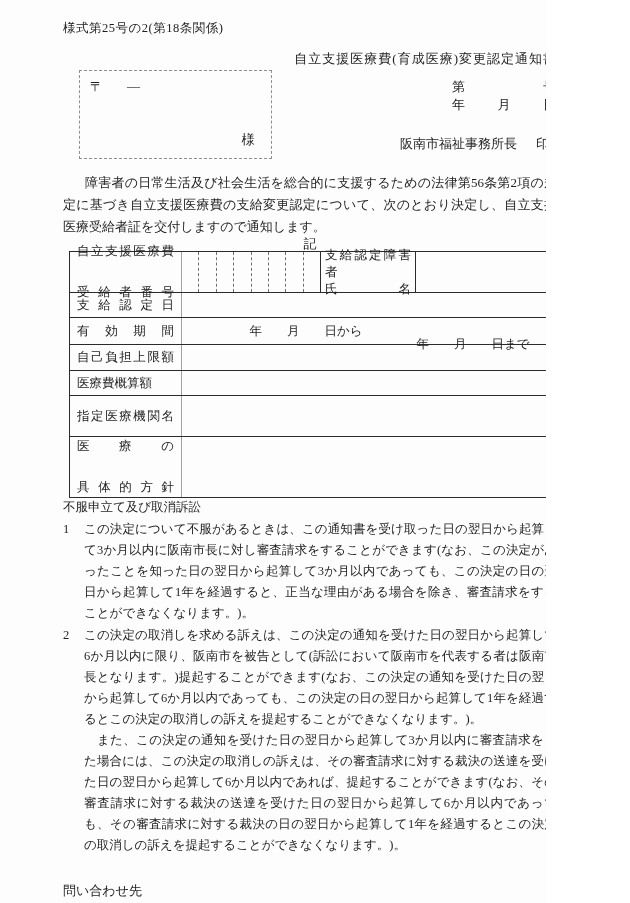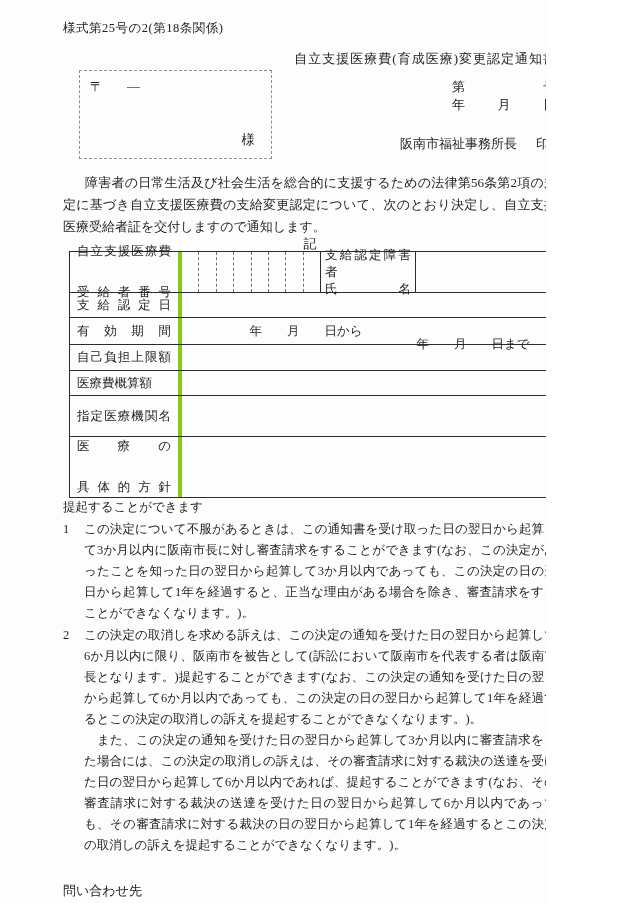--- a/index.html
+++ b/index.html
@@ -30,21 +30,21 @@
 
   .intro { left: 63px; top: 172px; width: 494px; font-size: 13px; line-height: 22px;
            text-indent: 22px; text-align: justify; }
   .ki { left: 63px; top: 235px; width: 494px; text-align: center; font-size: 13px; }
 
   
   .gtable { left: 69px; top: 251px; width: 487px; border: 1px solid #2b2b2b; font-size: 12.5px; }
   .trow { display: flex; border-top: 1px solid #2b2b2b; align-items: stretch; }
   .trow:first-child { border-top: none; }
   .cell { display: flex; flex-direction: column; justify-content: center; }
-  .cell-label { width: 112px; border-right: 4px solid #84cc16; padding: 2px 7px; gap: 24px; }
+  .cell-label { width: 112px; border-right: 1px solid #84cc16; padding: 2px 7px; gap: 24px; }
   .jl { text-align: justify; text-align-last: justify; line-height: 17px; }
   .cell-fill { flex: 1; }
   .h40 { height: 40px; } .h25 { height: 25px; justify-content: flex-end; } .h26 { height: 26px; }
   .h27 { height: 27px; } .h41 { height: 41px; } .h61 { height: 61px; }
 
   .cell-digits { width: 139px; display: flex; flex-direction: row; border-right: 1px solid #2b2b2b; }
   .digit-cell { flex: 1; border-left: 1px dashed #6f6f6f; }
   .digit-cell:first-child { border-left: none; }
 
   .cell-label2 { width: 95px; border-right: 1px solid #2b2b2b; padding: 2px 4px; }
@@ -153,21 +153,21 @@
       <div class="cell cell-label">
         <div class="jl">医療の</div>
         <div class="jl">具体的方針</div>
       </div>
       <div class="cell cell-fill"></div>
     </div>
 
   </div>
 
   <div class="abs appeal">
-    <div class="appeal-heading">提起することができます</div>
+    <div class="appeal-heading">不服申立て及び取消訴訟</div>
 
     <div class="appeal-item">
       <span class="num">1</span>
       <div>この決定について不服があるときは、この通知書を受け取った日の翌日から起算して3か月以内に阪南市長に対し審査請求をすることができます(なお、この決定があったことを知った日の翌日から起算して3か月以内であっても、この決定の日の翌日から起算して1年を経過すると、正当な理由がある場合を除き、審査請求をすることができなくなります。)。</div>
     </div>
 
     <div class="appeal-item">
       <span class="num">2</span>
       <div>この決定の取消しを求める訴えは、この決定の通知を受けた日の翌日から起算して6か月以内に限り、阪南市を被告として(訴訟において阪南市を代表する者は阪南市長となります。)提起することができます(なお、この決定の通知を受けた日の翌日から起算して6か月以内であっても、この決定の日の翌日から起算して1年を経過するとこの決定の取消しの訴えを提起することができなくなります。)。</div>
       <div class="appeal-sub">また、この決定の通知を受けた日の翌日から起算して3か月以内に審査請求をした場合には、この決定の取消しの訴えは、その審査請求に対する裁決の送達を受けた日の翌日から起算して6か月以内であれば、提起することができます(なお、その審査請求に対する裁決の送達を受けた日の翌日から起算して6か月以内であっても、その審査請求に対する裁決の日の翌日から起算して1年を経過するとこの決定の取消しの訴えを提起することができなくなります。)。</div>

